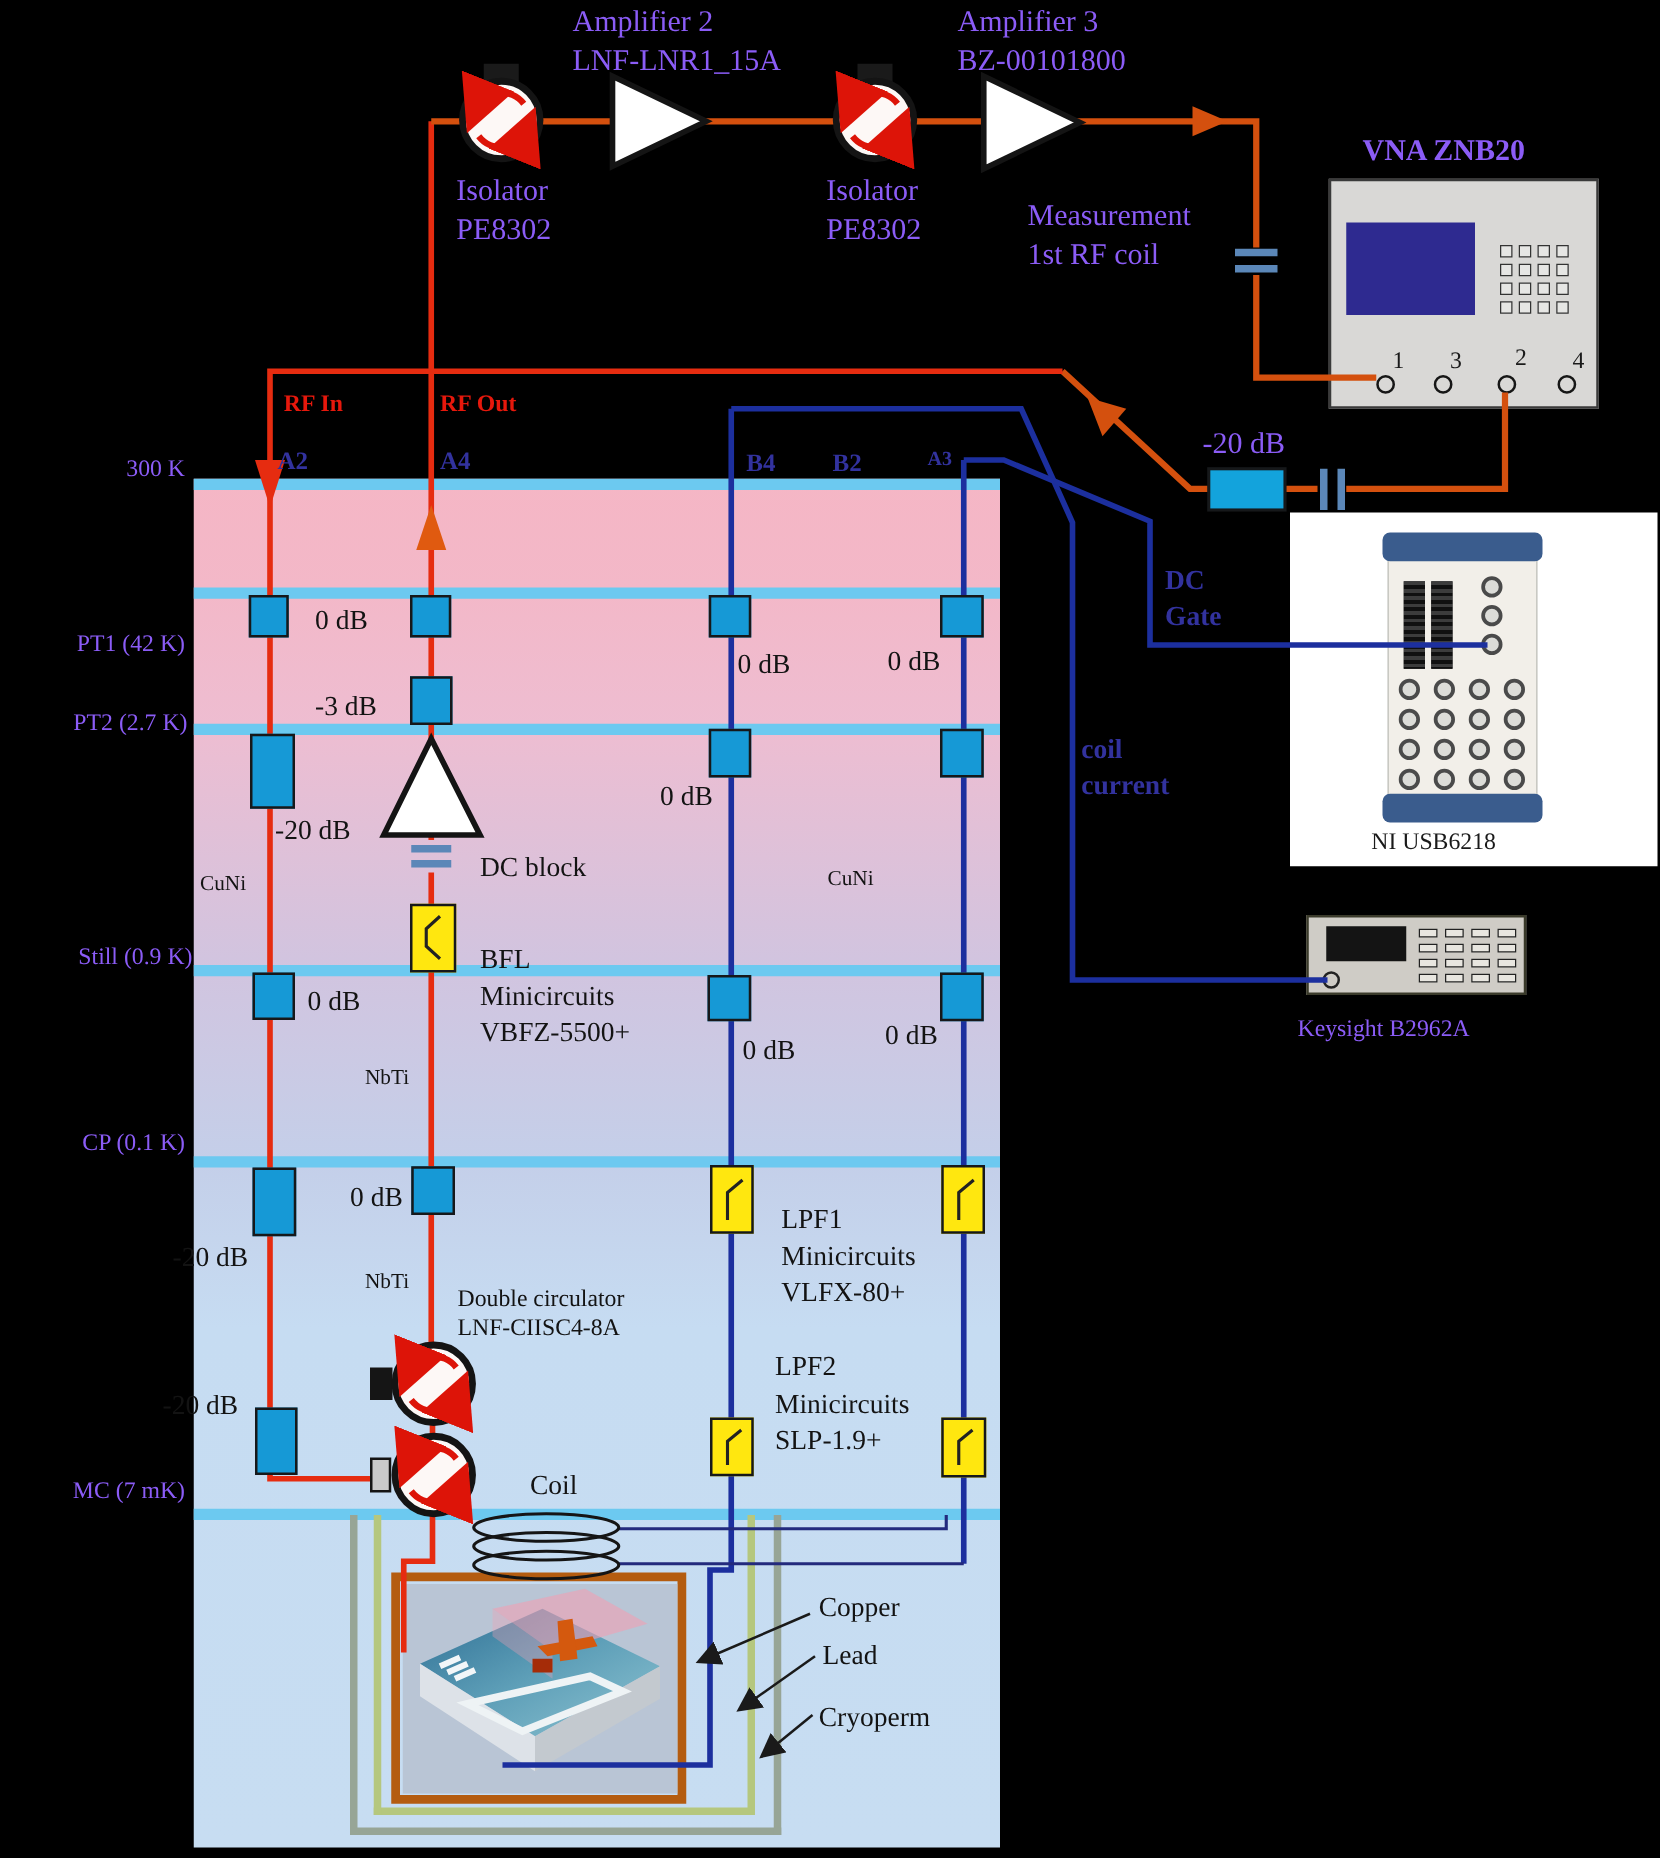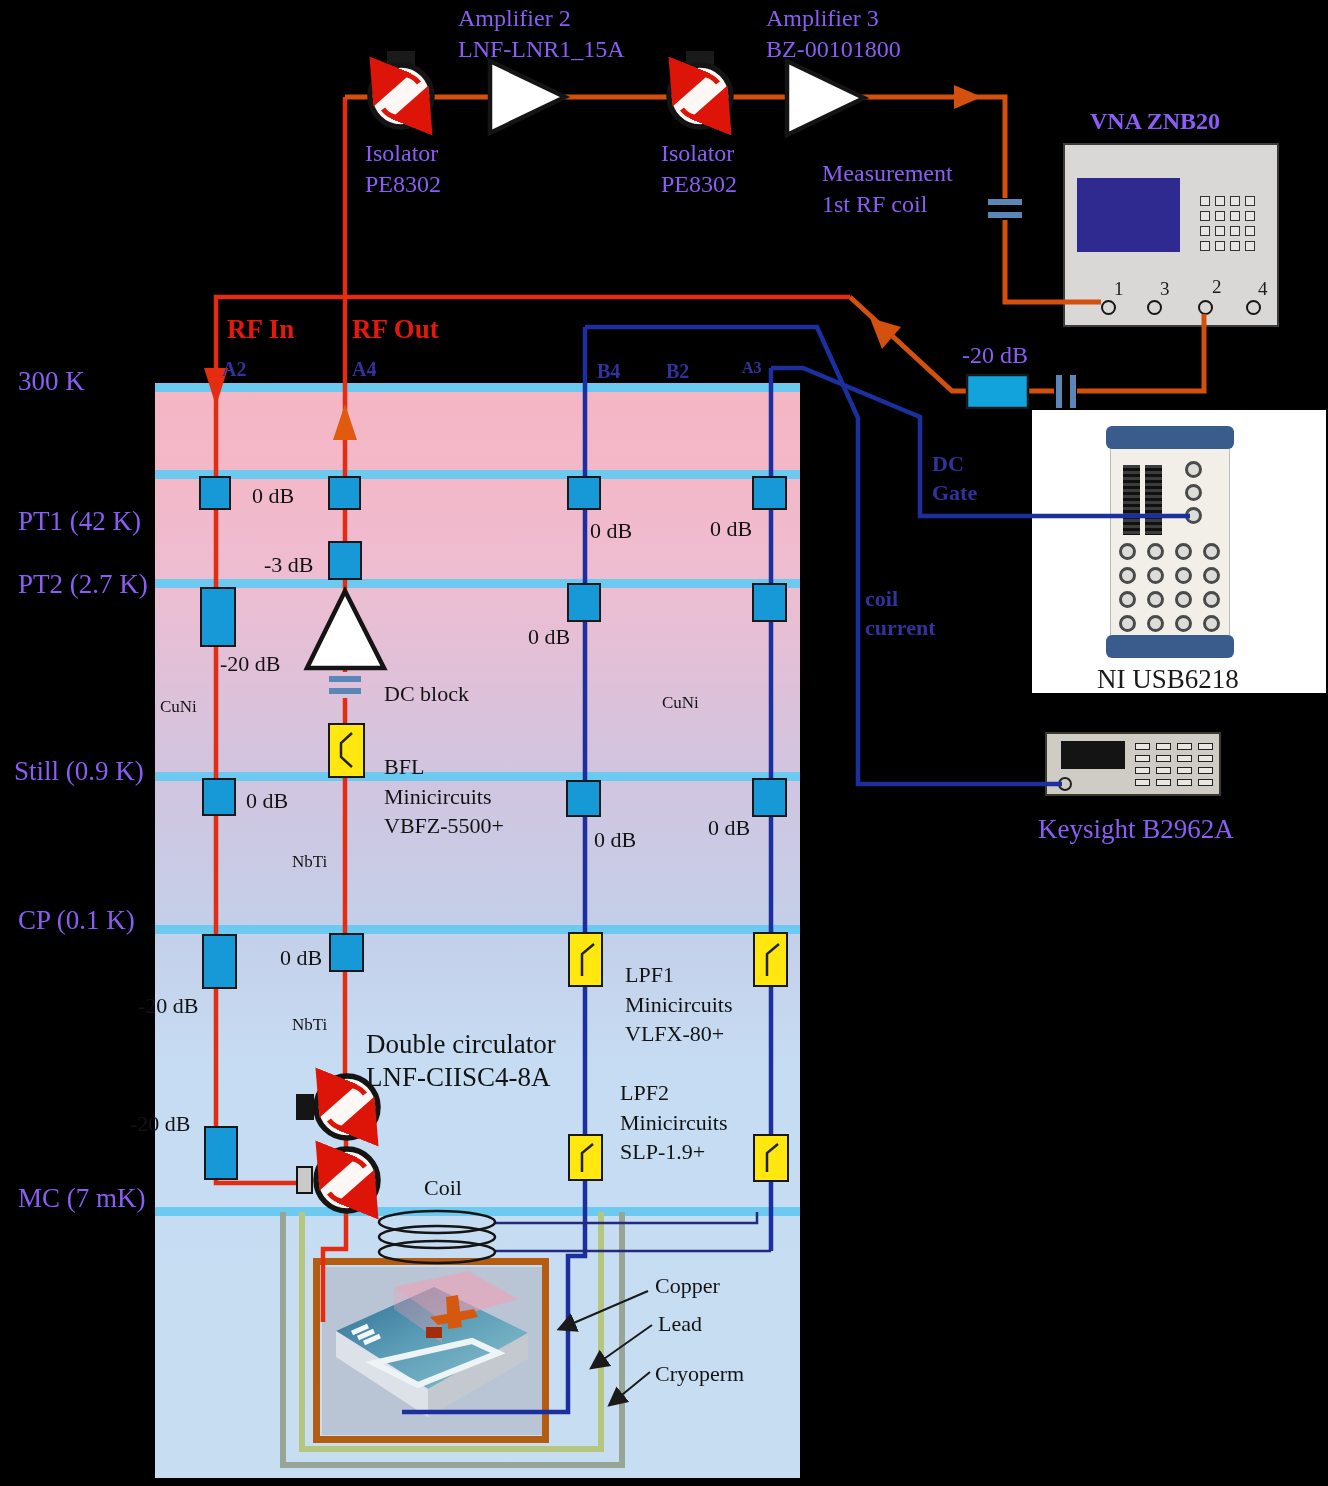--- a/index.html
+++ b/index.html
@@ -7,23 +7,23 @@
           font-family:"Liberation Serif", serif;}
   .abs{position:absolute;}.z1{z-index:1}
   .lbl{position:absolute;color:#131313;font-size:21px;line-height:1.3;white-space:nowrap;z-index:4;}
   .lbl span{display:block;}
   .gray{color:#8b5cf6;}
   .navy{color:#32329e;font-weight:bold;}
   .red{color:#e6180c;font-weight:bold;}
   .bold{font-weight:bold;}
   .sm{font-size:17px;}
   .s22{font-size:22px;}
-  .s23{font-size:27px;}
+  .s23{font-size:19px;}
   .s24{font-size:24px;}
-  .right{text-align:left;font-family:Liberation Serif, serif;}
+  .right{text-align:right;font-family:Liberation Serif, serif;}
   .fridge-bg{position:absolute;left:155px;top:383px;width:645px;height:1095px;z-index:0;
     background:linear-gradient(to bottom,#f5b6c5 0%,#f3b8c8 8%,#eebdd1 18%,#d2c4df 35%,
                #c4cfe9 50%,#c6dcf2 62%,#c7ddf2 100%);}
   .stage-bar{position:absolute;left:155px;width:645px;height:9px;background:#6cc9f0;z-index:1;}
   .atten{position:absolute;background:#1699d6;border:2px solid #16181a;z-index:3;box-sizing:border-box;}
   .filter{position:absolute;background:#ffe70f;border:2px solid #16181a;z-index:3;box-sizing:border-box;}
   .shield{position:absolute;box-sizing:border-box;z-index:1;background:transparent;}
   svg.overlay{position:absolute;left:0;top:0;z-index:2;}
   
   .vna{position:absolute;left:1063px;top:143px;width:216px;height:184px;background:#d9d8d6;
@@ -340,21 +340,21 @@
   <div class="lbl gray s23 right" style="left:18px;top:364px;width:130px">300 K</div>
   <div class="lbl gray s23 right" style="left:18px;top:504px;width:130px">PT1  (42 K)</div>
   <div class="lbl gray s23 right" style="left:18px;top:567px;width:132px">PT2  (2.7 K)</div>
   <div class="lbl gray s23 right" style="left:14px;top:754px;width:140px">Still  (0.9 K)</div>
   <div class="lbl gray s23 right" style="left:18px;top:903px;width:130px">CP  (0.1 K)</div>
   <div class="lbl gray s23 right" style="left:18px;top:1181px;width:130px">MC (7 mK)</div>
 
   <div class="lbl s22" style="left:252px;top:482px">0 dB</div>
   <div class="lbl s22" style="left:590px;top:517px">0 dB</div>
   <div class="lbl s22" style="left:710px;top:515px">0 dB</div>
-  <div class="lbl s22" style="left:264px;top:551px">-3 dB</div>
+  <div class="lbl s22" style="left:252px;top:551px">-3 dB</div>
   <div class="lbl s22" style="left:528px;top:623px">0 dB</div>
   <div class="lbl s22" style="left:220px;top:650px">-20 dB</div>
   <div class="lbl s22" style="left:246px;top:787px">0 dB</div>
   <div class="lbl s22" style="left:594px;top:826px">0 dB</div>
   <div class="lbl s22" style="left:708px;top:814px">0 dB</div>
   <div class="lbl s22" style="left:280px;top:944px">0 dB</div>
   <div class="lbl s22" style="left:138px;top:992px">-20 dB</div>
   <div class="lbl s22" style="left:130px;top:1110px">-20 dB</div>
 
   <div class="lbl sm" style="left:160px;top:696px">CuNi</div>

